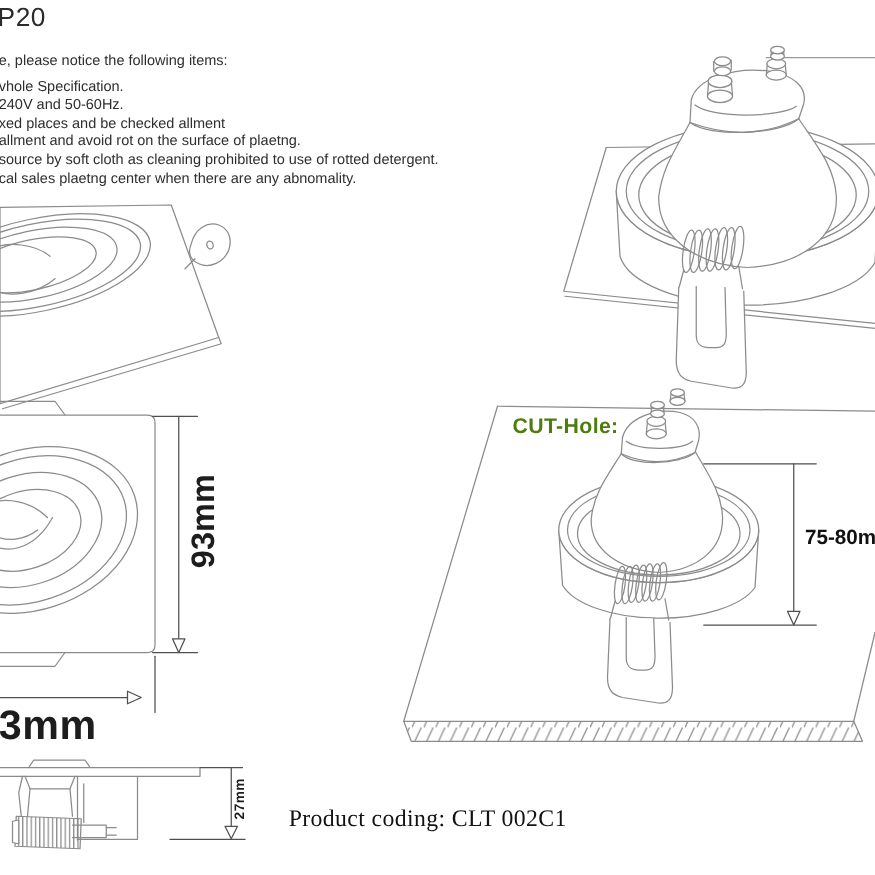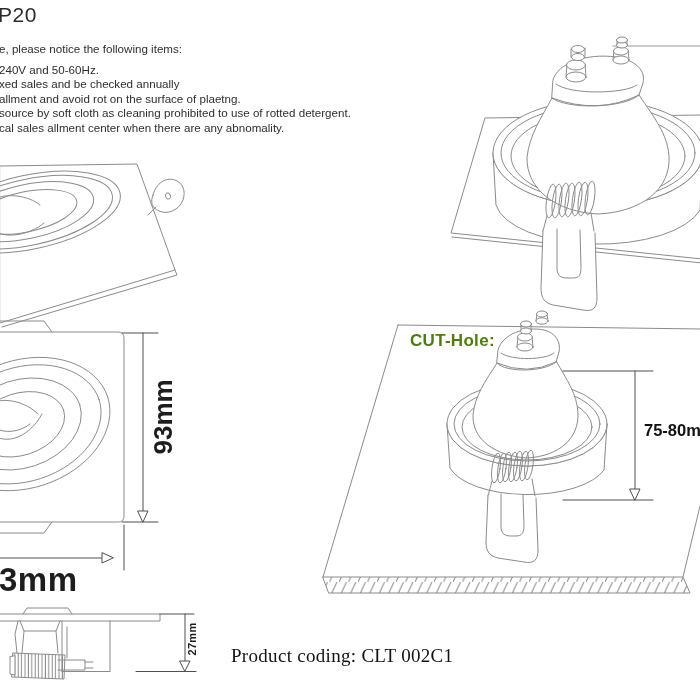--- a/index.html
+++ b/index.html
@@ -46,25 +46,26 @@
   svg{position:absolute;overflow:visible;}
   svg *{vector-effect:non-scaling-stroke;}
 </style>
 </head>
 <body>
 
 <div class="abs" id="model-fragment">P20</div>
 
 <div class="abs" id="notice">
   <div class="intro">e, please notice the following items:</div>
+  <div>vhole Specification.</div>
   <div>240V and 50-60Hz.</div>
-  <div>xed sales and be checked annually</div>
+  <div>xed places and be checked allment</div>
   <div>allment and avoid rot on the surface of plaetng.</div>
   <div>source by soft cloth as cleaning prohibited to use of rotted detergent.</div>
-  <div>cal sales allment center when there are any abnomality.</div>
+  <div>cal sales plaetng center when there are any abnomality.</div>
 </div>
 
 <svg id="draw-front-iso" style="left:0;top:155px" width="200" height="170" viewBox="0 0 200 170" fill="none" stroke="#8b8b8b" stroke-width="1" stroke-linejoin="round" stroke-linecap="round">
   <path d="M118,114 C80,152 28,162 -6,148"></path>
   <path d="M0,11 L137,9 L175,115 L0,168 Z" fill="#ffffff"></path>
   <path d="M175,115 L177,120 L2,172"></path>
   <g transform="rotate(-12 30 57)">
     <ellipse cx="30" cy="57" rx="92" ry="37"></ellipse>
     <ellipse cx="29" cy="57" rx="85" ry="33"></ellipse>
     <ellipse cx="27" cy="56" rx="68" ry="27"></ellipse>

